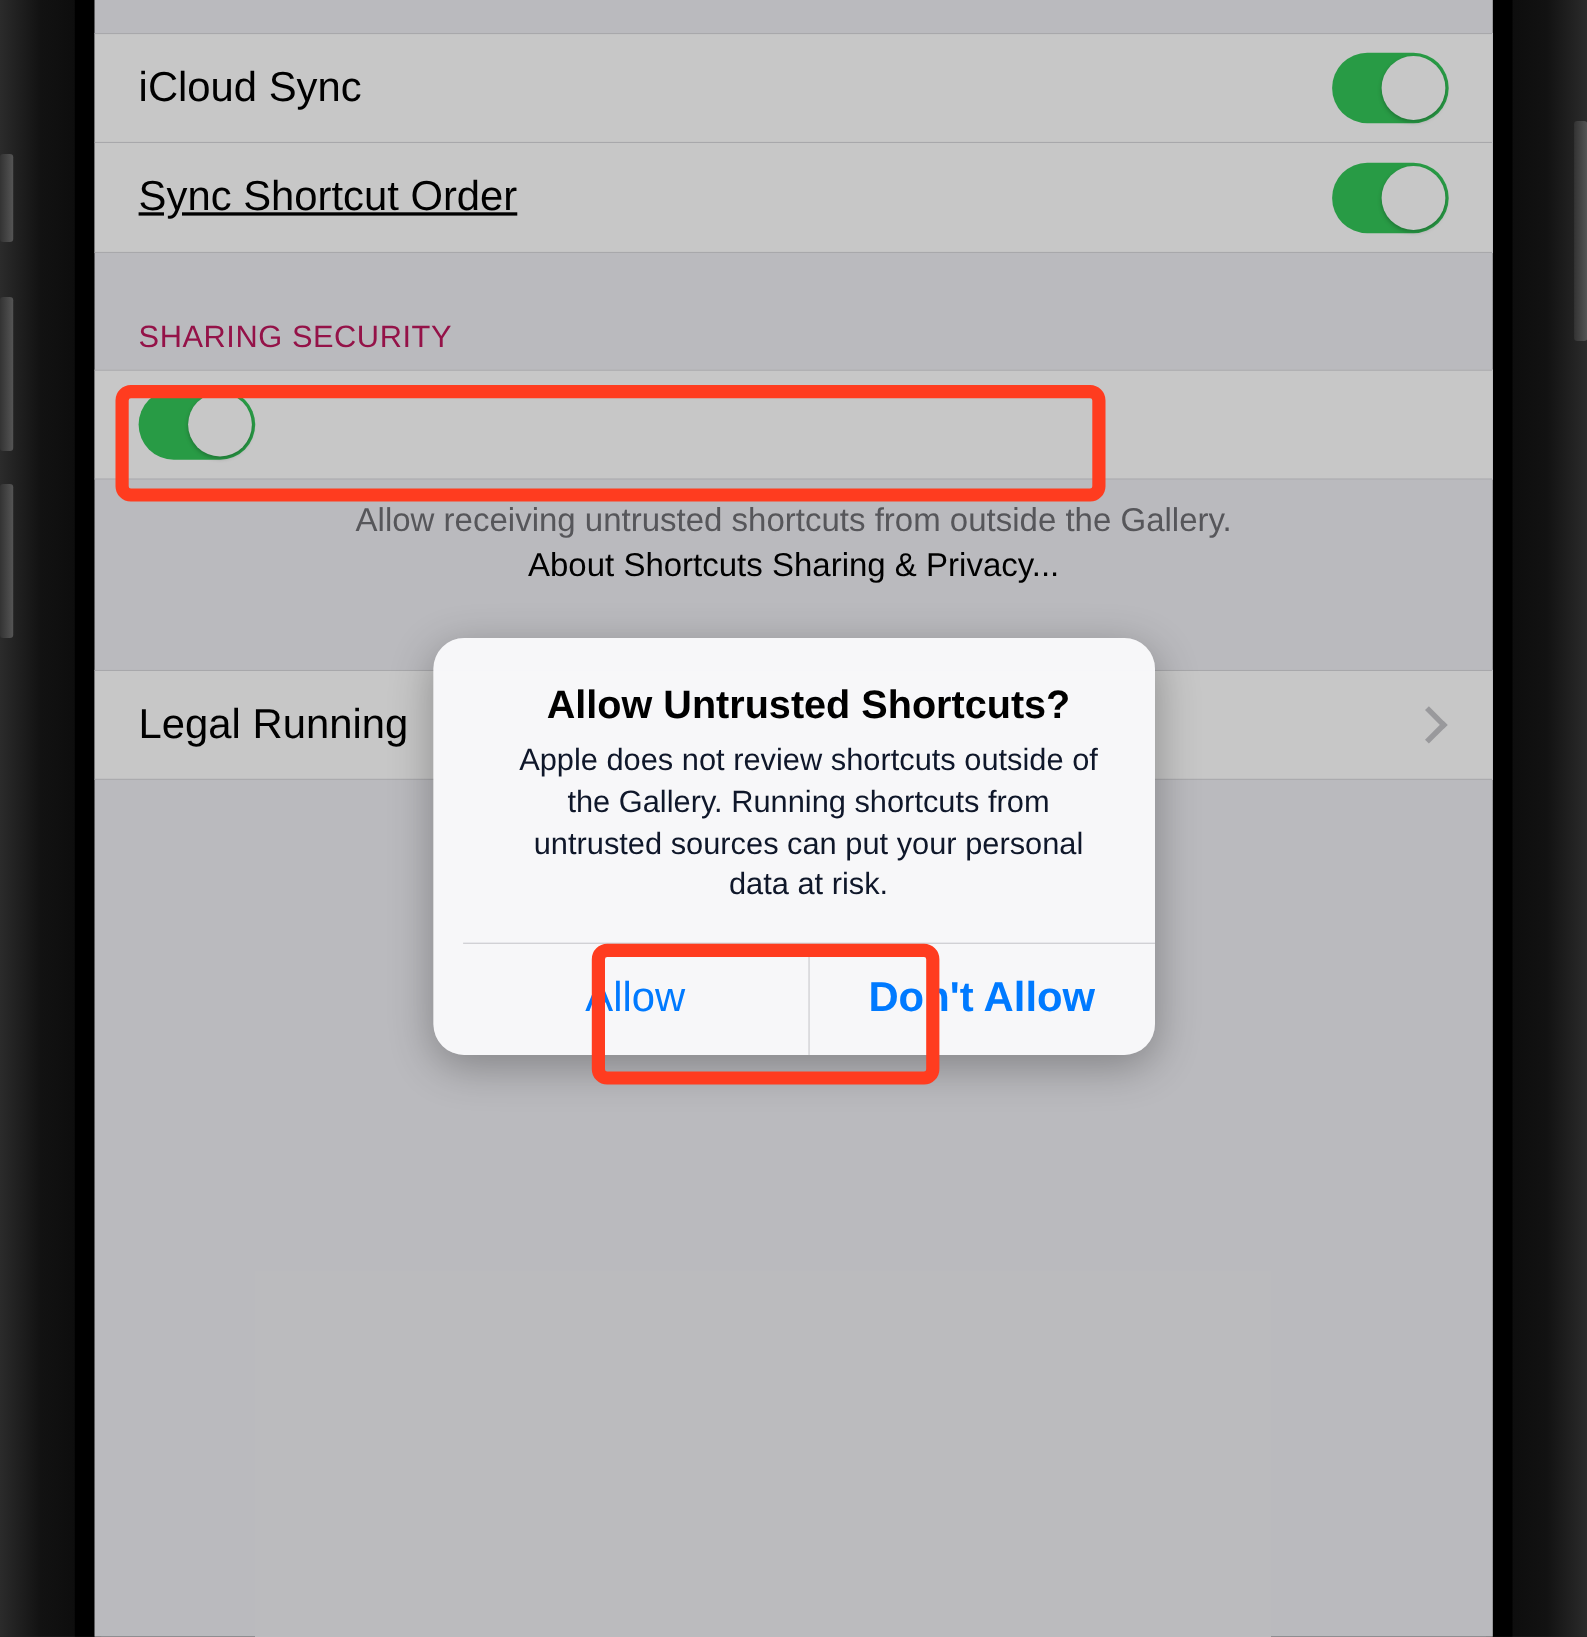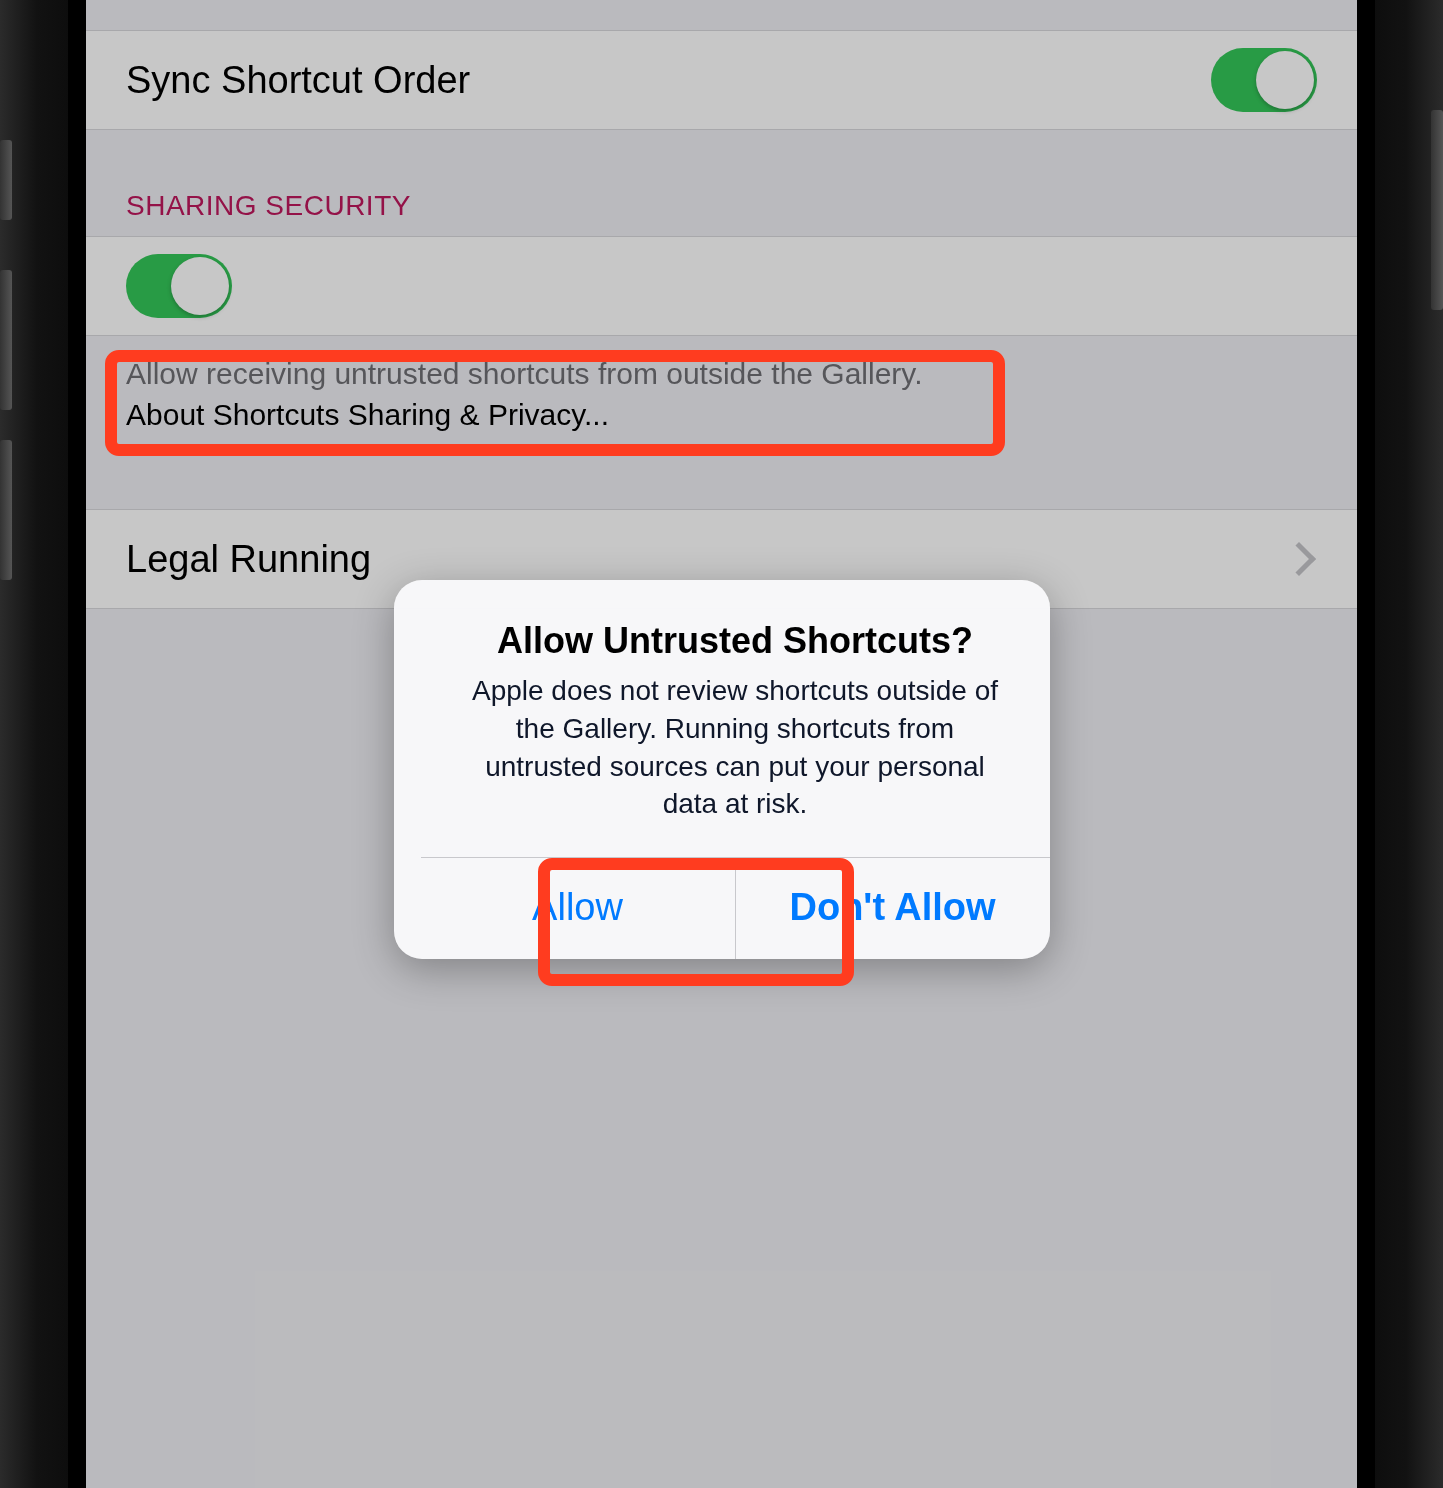--- a/index.html
+++ b/index.html
@@ -75,36 +75,37 @@
   .row {
     display: flex;
     align-items: center;
     justify-content: space-between;
     background: #fff;
     padding: 0 40px;
     height: 100px;
     border-top: 1px solid #d8d8dc;
     border-bottom: 1px solid #d8d8dc;
   }
-  .row + .row { border-top: none; }
+  .row + .row { border-top: none; text-decoration: underline; }
   .row-label {
     font-size: 38px;
     color: #000;
     white-space: nowrap;
   }
 
   .group { margin: 0; }
   .group .row:first-child { border-top: 1px solid #d8d8dc; }
   .group .row:last-child  { border-bottom: 1px solid #d8d8dc; }
 
   .section-footer {
     padding: 18px 40px 0 40px;
     font-size: 30px;
     color: #6f6f74;
     line-height: 1.35;
+    text-align: center;
   }
   .section-footer a { color: #000000; text-decoration: none; margin-top: 48px; }
 
   
   .intro-gap { height: 30px; }
 
   .spacer-big { height: 74px; }
 
   
   .switch {
@@ -203,20 +204,26 @@
 </div>
 <div class="inner-bezel-left"></div>
 <div class="inner-bezel-right"></div>
 
 <div class="screen">
 
   <div class="intro-gap"></div>
 
   <div class="group">
     <div class="row">
+      <span class="row-label">iCloud Sync</span>
+      <span class="switch">
+          <span class="knob"></span>
+        </span>
+    </div>
+    <div class="row">
       <span class="row-label">Sync Shortcut Order</span>
       <span class="switch">
           <span class="knob"></span>
         </span>
     </div>
   </div>
 
   <div class="section-header">SHARING SECURITY</div>
 
   <div class="group">

